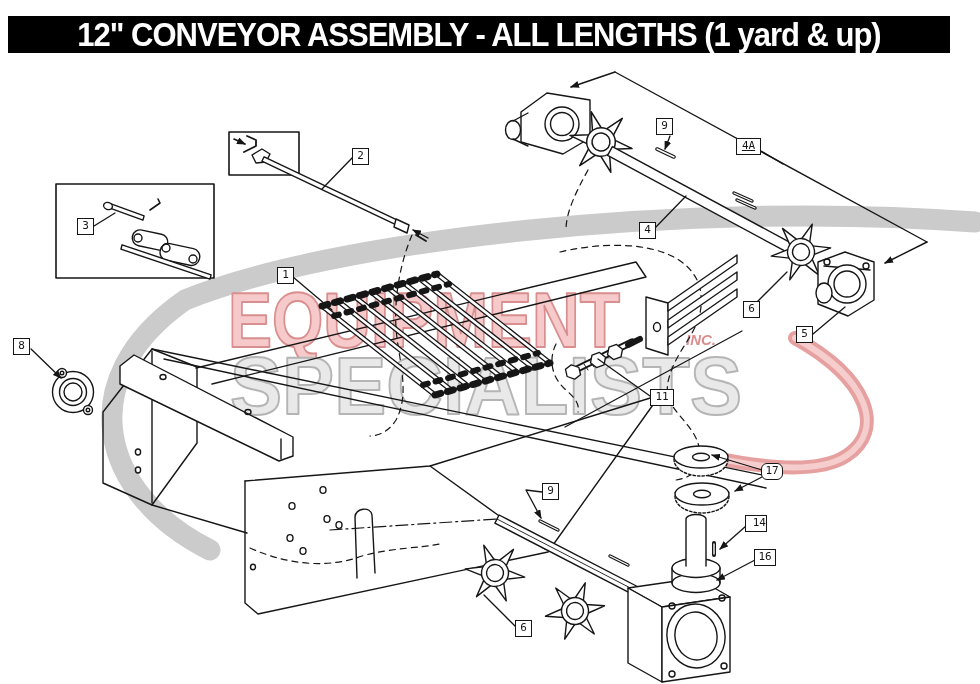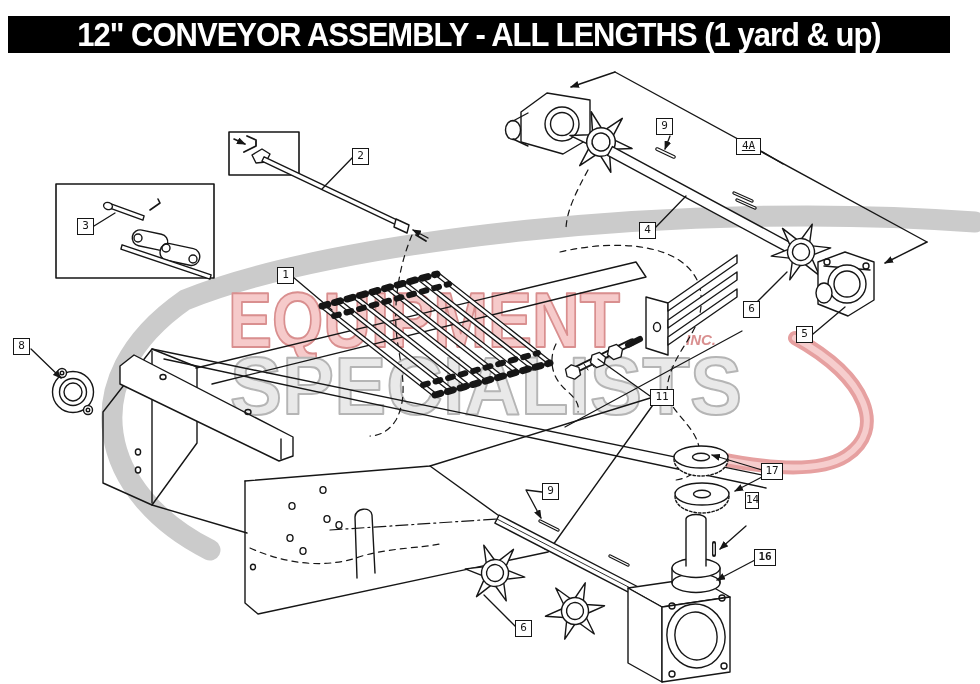--- a/index.html
+++ b/index.html
@@ -268,17 +268,17 @@
       <div class="callout" style="left: 77px; top: 218px;">3</div>
       <div class="callout" style="left: 639px; top: 222px;">4</div>
       <div class="callout" style="left: 736px; top: 138px; width: 25px; text-decoration: underline;">4A</div>
       <div class="callout" style="left: 796px; top: 326px;">5</div>
       <div class="callout" style="left: 743px; top: 301px;">6</div>
       <div class="callout" style="left: 515px; top: 620px;">6</div>
       <div class="callout" style="left: 13px; top: 338px;">8</div>
       <div class="callout" style="left: 656px; top: 118px;">9</div>
       <div class="callout" style="left: 542px; top: 483px;">9</div>
       <div class="callout" style="left: 650px; top: 389px; width: 24px;">11</div>
-      <div class="callout" style="left: 745px; top: 492px; width: 14px;">14</div>
-      <div class="callout" style="left: 754px; top: 549px; width: 22px; font-weight: bold;">16</div>
-      <div class="callout" style="left: 761px; top: 463px; width: 22px;">17</div>
+      <div class="callout" style="left: 745px; top: 515px; width: 22px; text-align: right;">14</div>
+      <div class="callout" style="left: 754px; top: 549px; width: 22px;">16</div>
+      <div class="callout" style="left: 761px; top: 463px; width: 22px; border-radius: 6px;">17</div>
     </div>
 </div>
 
 </body></html>

